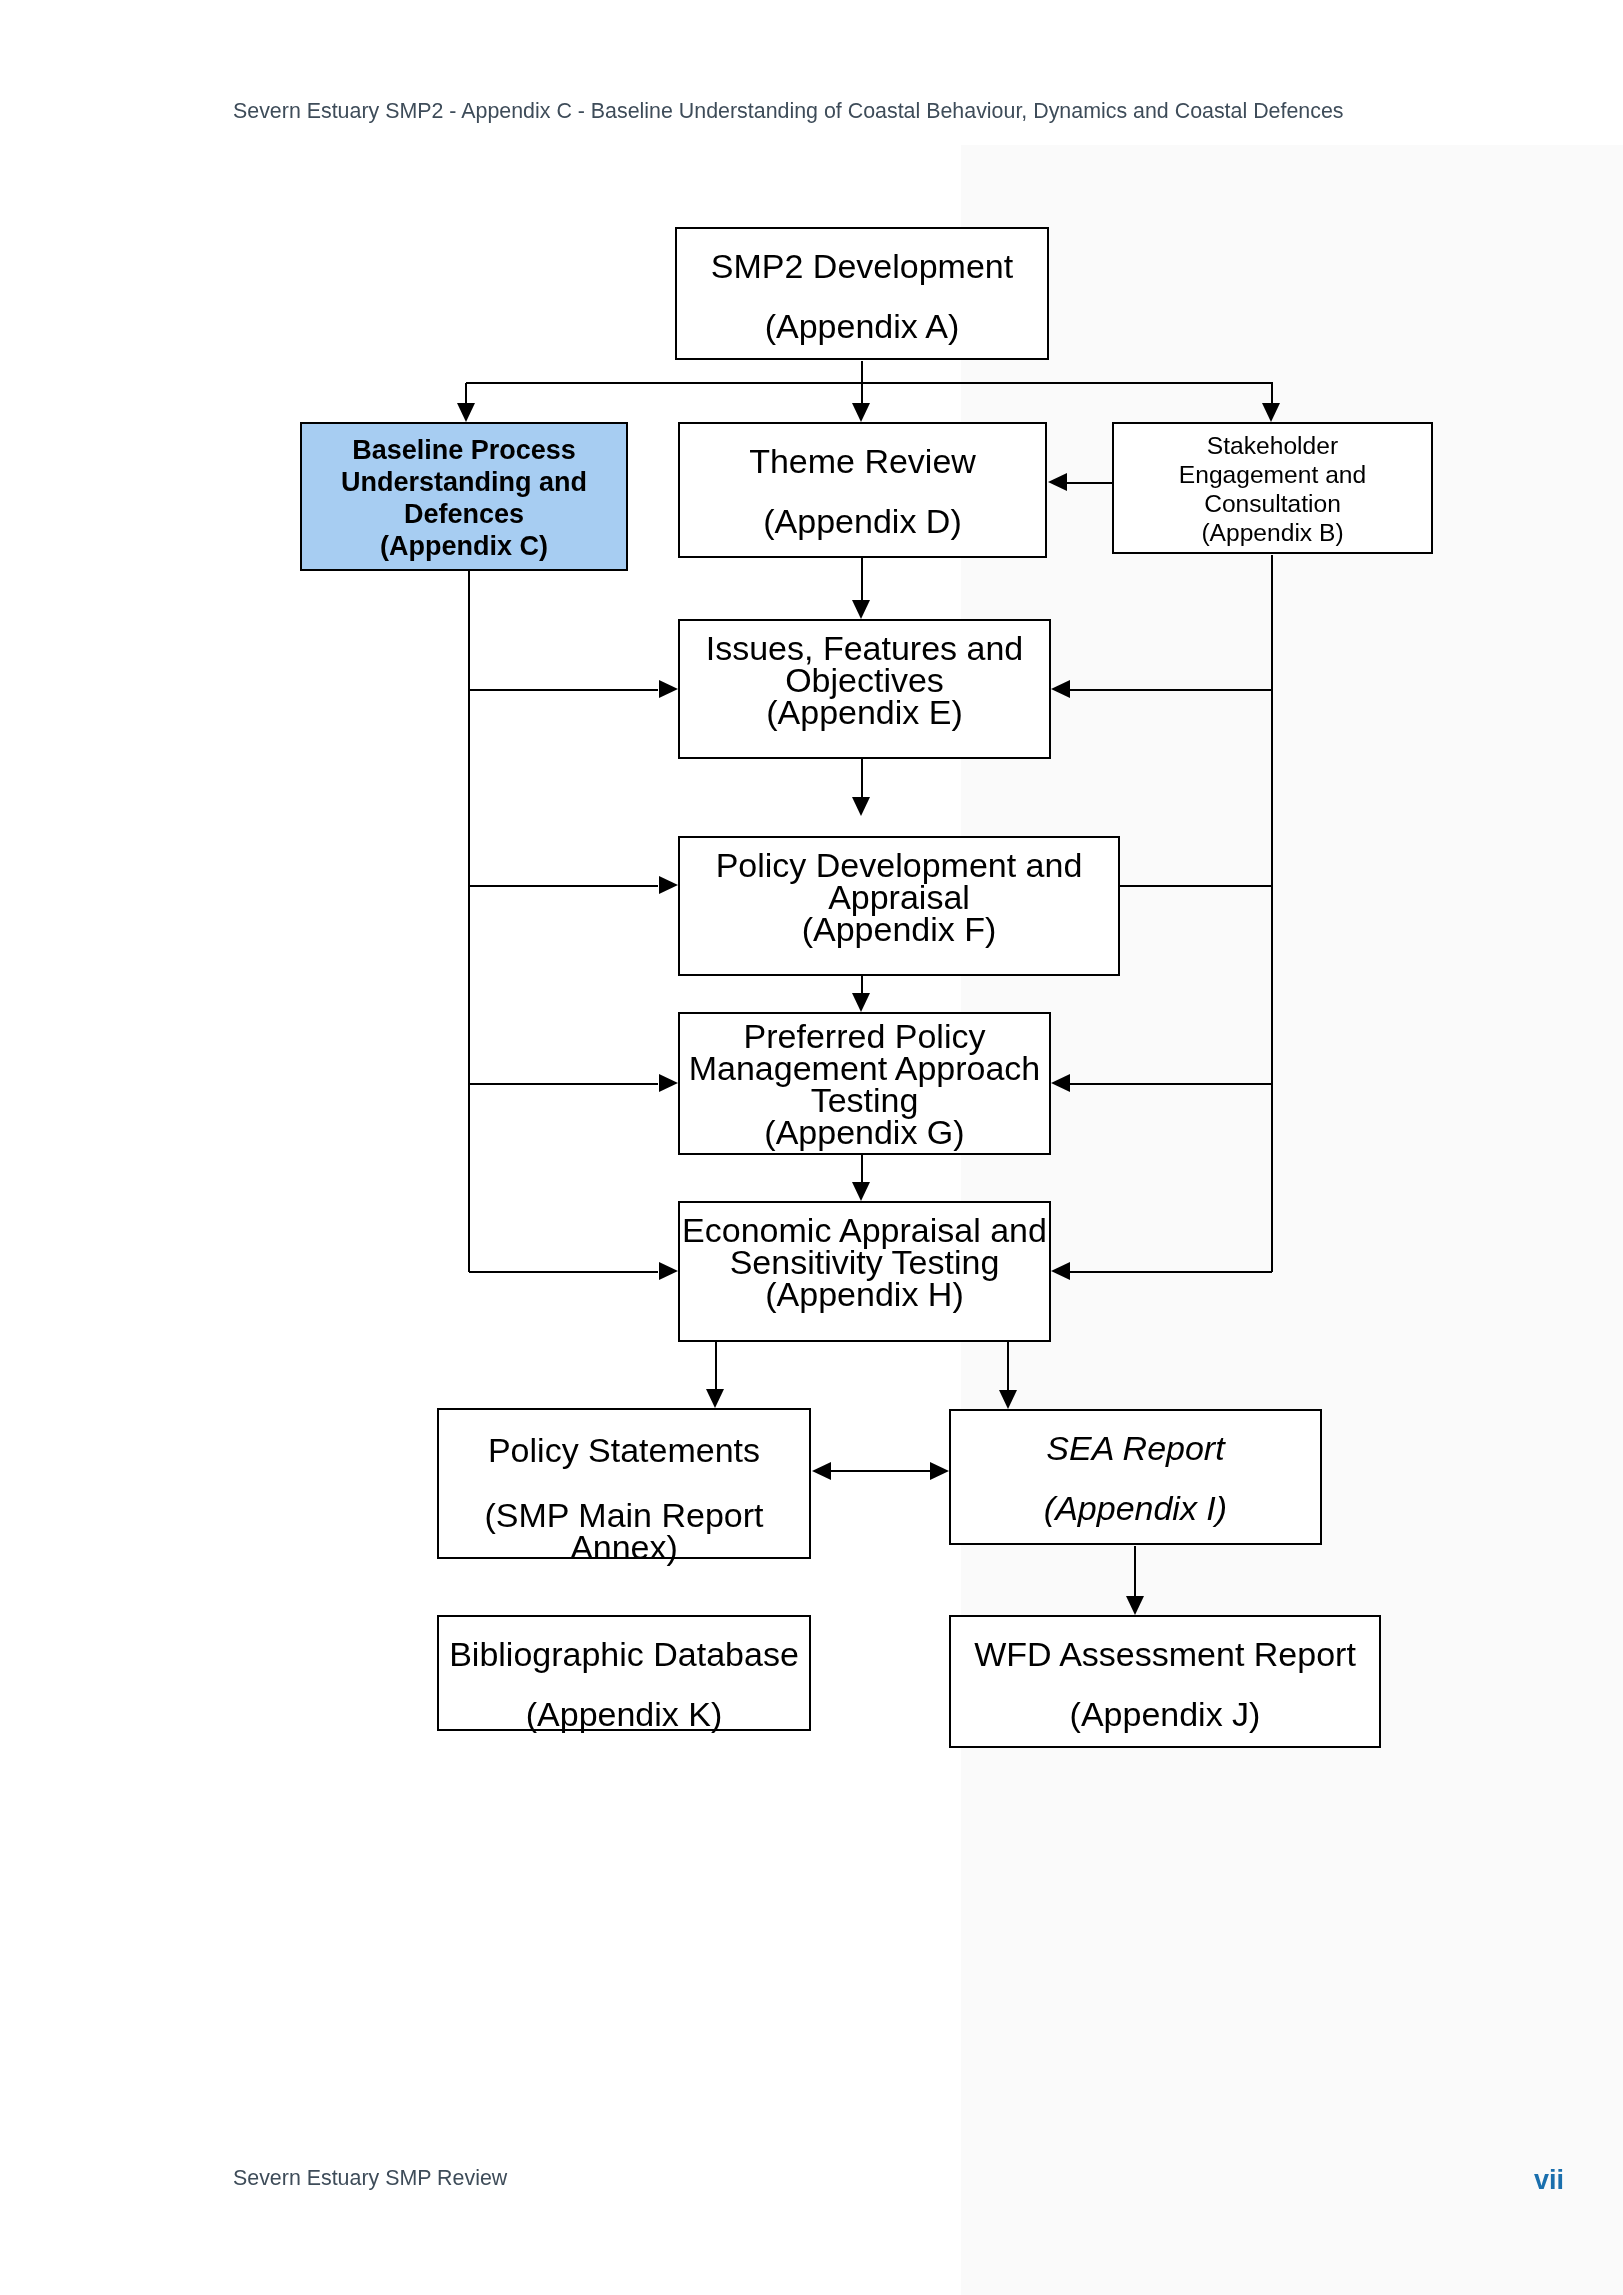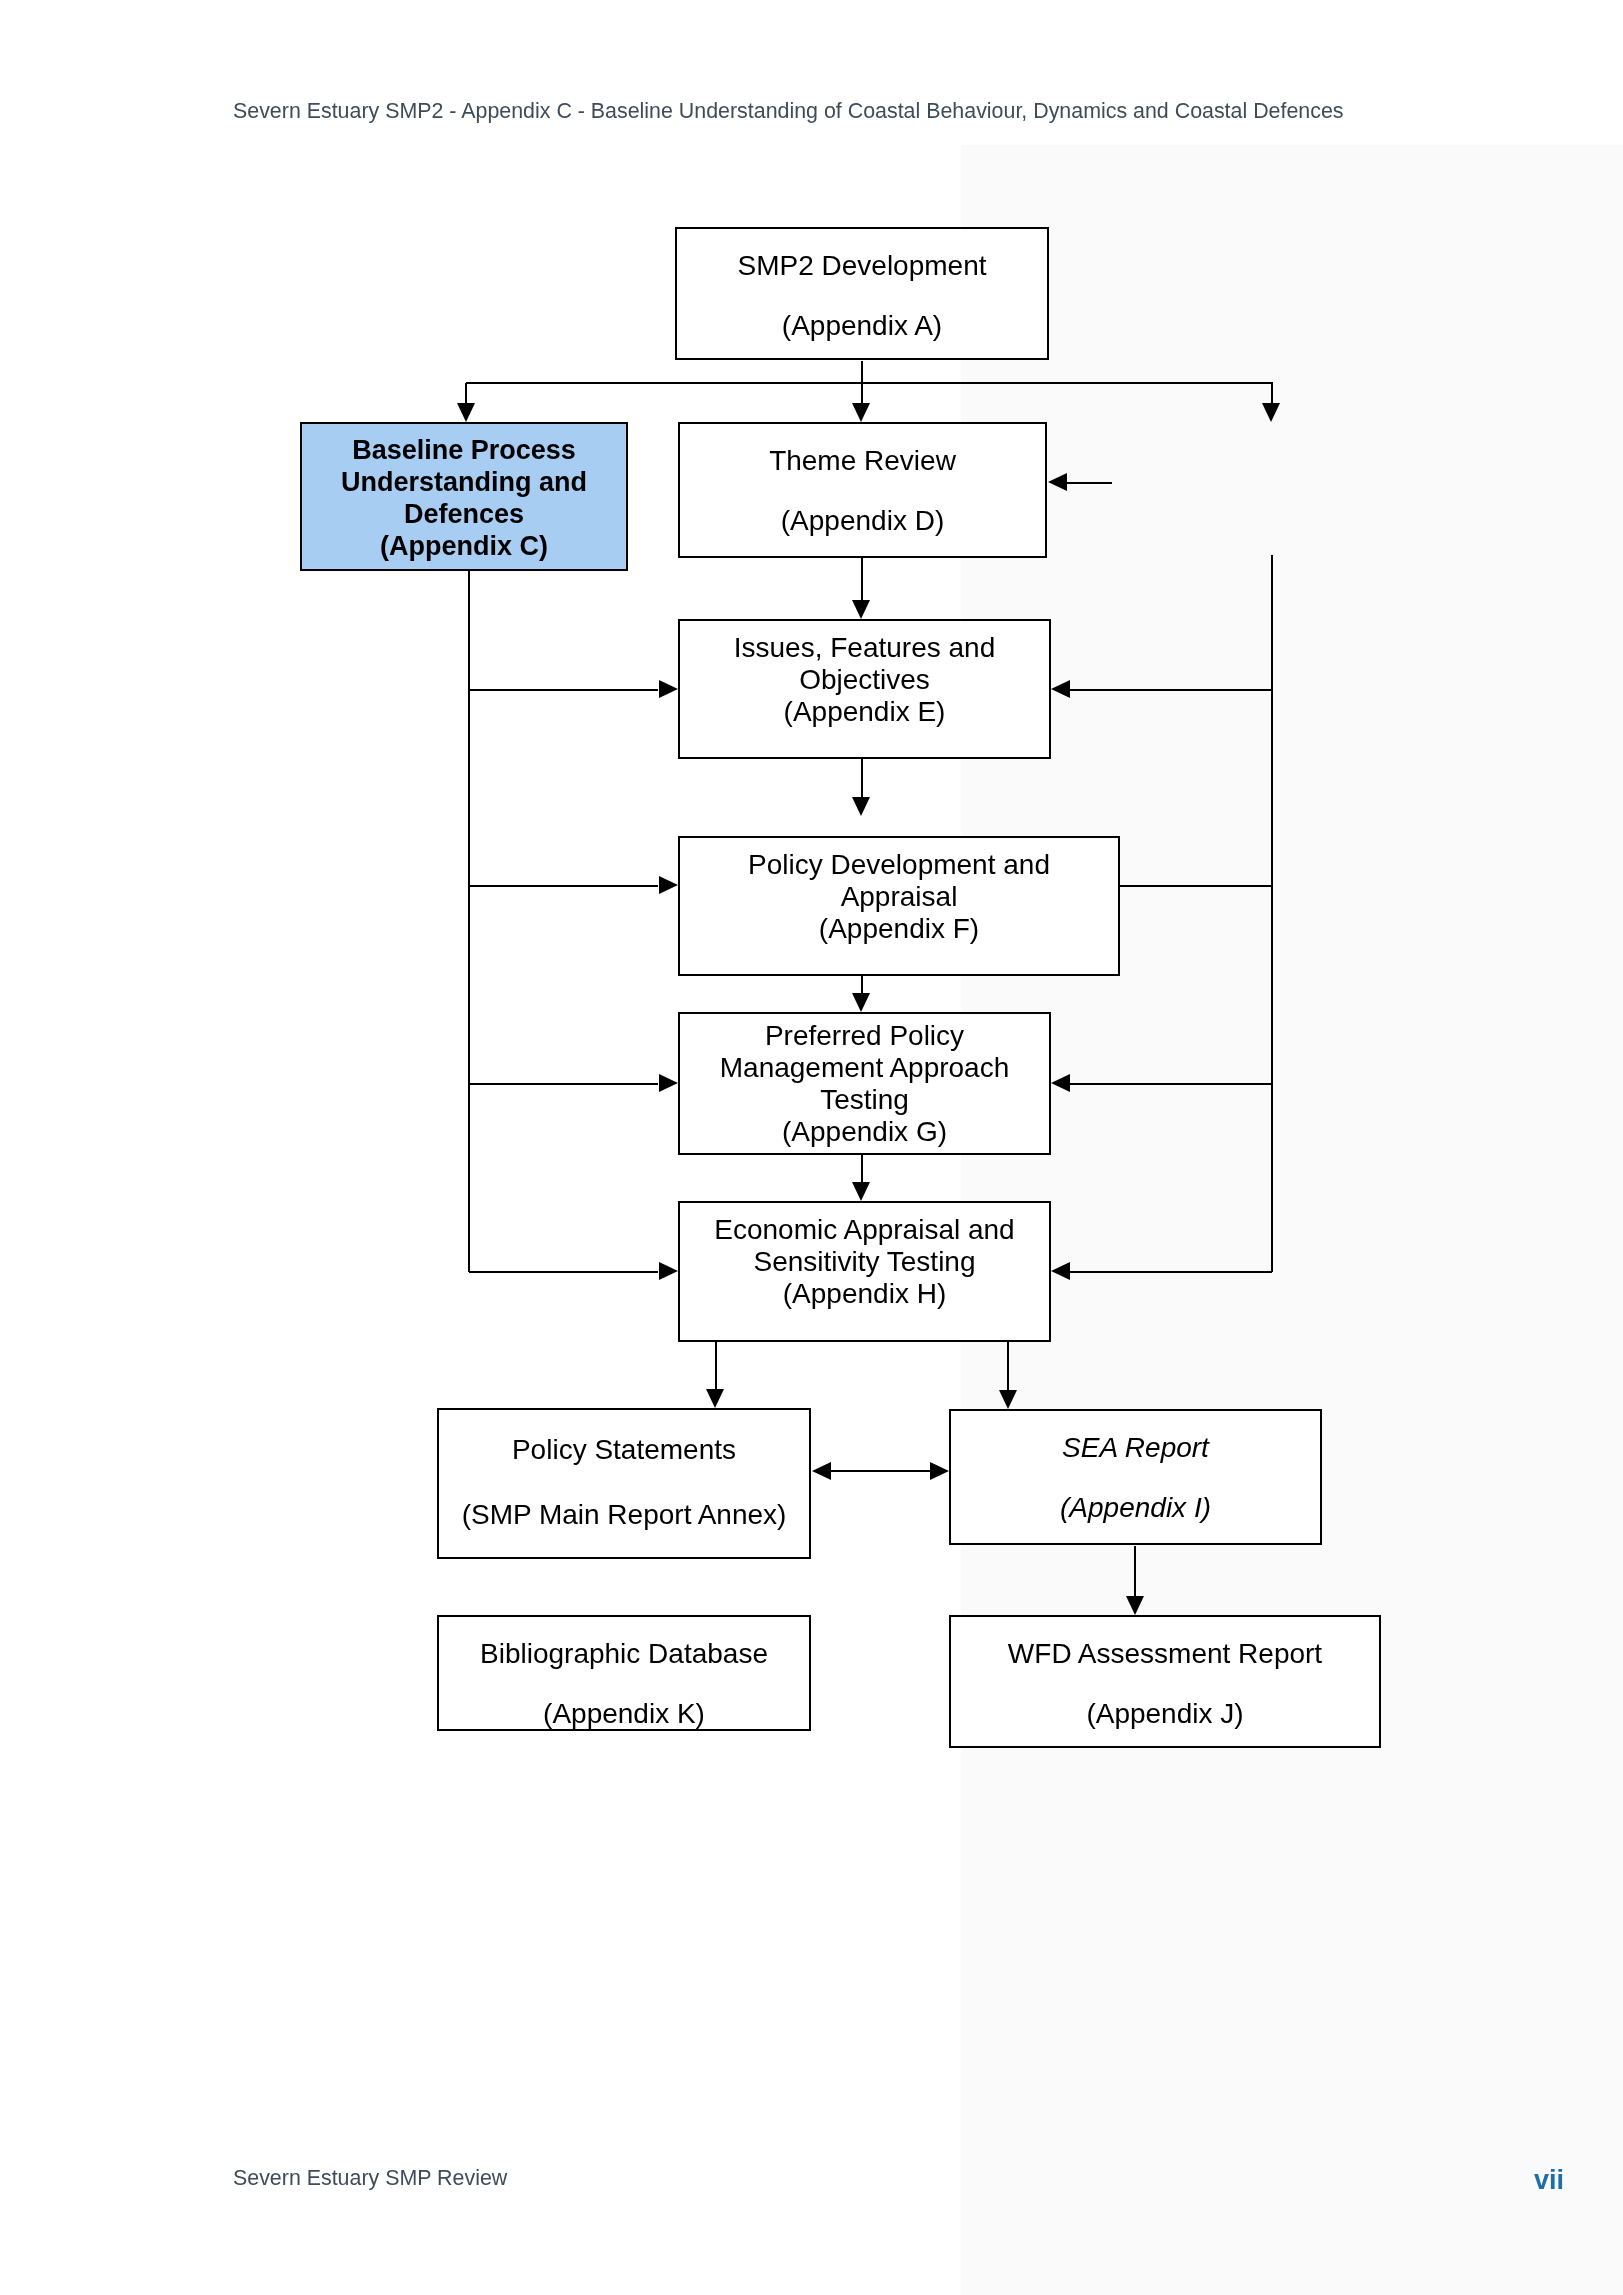--- a/index.html
+++ b/index.html
@@ -21,21 +21,21 @@
     position:absolute;color:#1a6fad;font-size:27px;font-weight:bold;z-index:3;
   }
   .node{
     position:absolute;
     box-sizing:border-box;
     background:#ffffff;
     border:2.4px solid #000000;
     z-index:2;
     display:flex;flex-direction:column;align-items:center;
     text-align:center;
-    font-size:28px;line-height:32px;color:#000000;
+    font-size:34px;line-height:32px;color:#000000;
   }
   .node .ln{width:100%;}
   .node.highlight{
     background:#a7cdf2;
     font-weight:bold;font-size:27px;
     padding-top:9.5px;
   }
   .node.gap2{row-gap:28.5px;padding-top:20.6px;}     
   .node.gap2b{row-gap:33px;padding-top:24px;}
   .node.tight3{padding-top:11px;}
@@ -71,20 +71,26 @@
     <div class="ln">Understanding and</div>
     <div class="ln">Defences</div>
     <div class="ln">(Appendix C)</div>
   </div>
 
   <div class="node gap2" style="left:678px;top:422px;width:369px;height:136px;">
     <div class="ln">Theme Review</div>
     <div class="ln">(Appendix D)</div>
   </div>
 
+  <div class="node small4" style="left:1112px;top:422px;width:321px;height:132px;">
+    <div class="ln">Stakeholder</div>
+    <div class="ln">Engagement and</div>
+    <div class="ln">Consultation</div>
+    <div class="ln">(Appendix B)</div>
+  </div>
 
   <div class="node tight3" style="left:678px;top:619px;width:373px;height:140px;">
     <div class="ln">Issues, Features and</div>
     <div class="ln">Objectives</div>
     <div class="ln">(Appendix E)</div>
   </div>
 
   <div class="node tight3" style="left:678px;top:836px;width:442px;height:140px;">
     <div class="ln">Policy Development and</div>
     <div class="ln">Appraisal</div>

